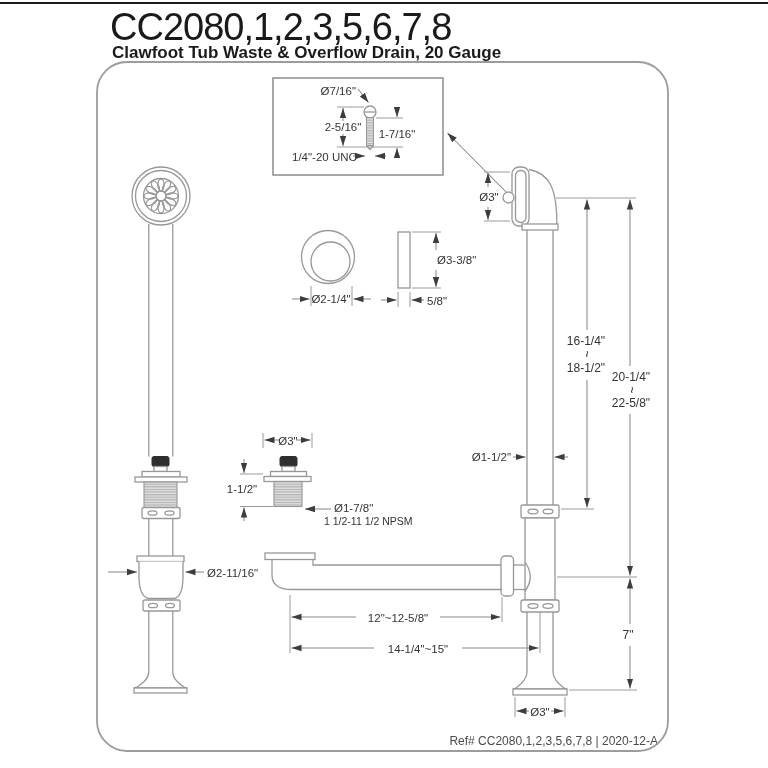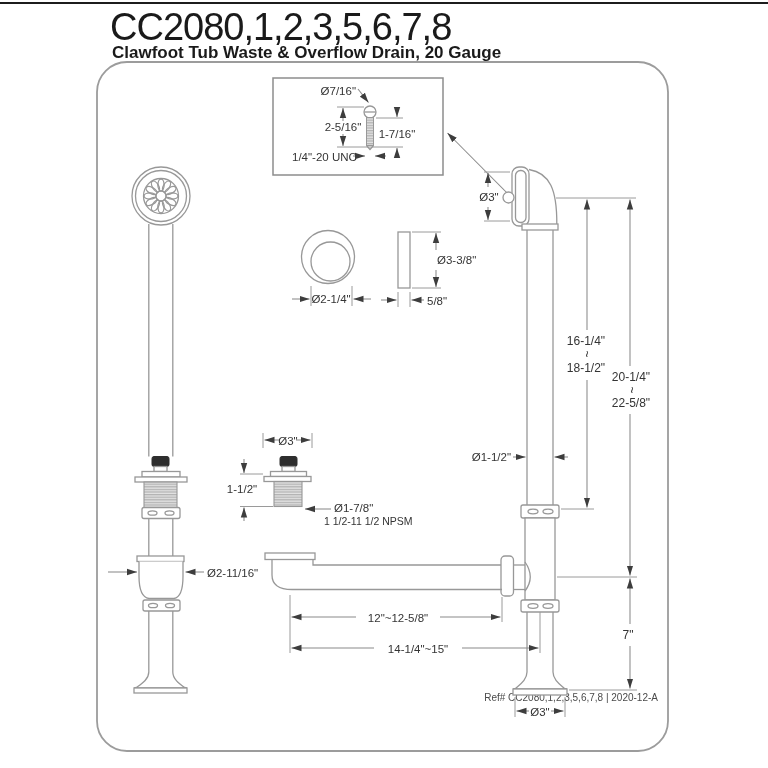--- a/index.html
+++ b/index.html
@@ -1,21 +1,21 @@
 <!DOCTYPE html>
 <html><head>
 <meta charset="utf-8">
 <style>
   html,body{margin:0;padding:0;background:#fff;}
   .page{position:relative;width:768px;height:768px;background:#fff;overflow:hidden;
         font-family:"Liberation Sans", sans-serif;text-align:right;}
   .top-rule{position:absolute;left:0;top:2px;width:768px;height:2px;background:#1c1c1c;}
   .title{position:absolute;left:110px;top:6px;font-size:38px;color:#1a1a1a;letter-spacing:-1px;}
   .subtitle{position:absolute;left:112px;top:43px;font-size:17px;color:#1a1a1a;font-weight:bold;}
-  .footer{position:absolute;right:110px;top:692px;font-size:10px;color:#4a4a4a;}
+  .footer{position:absolute;right:110px;top:734px;font-size:12px;color:#4a4a4a;}
   svg{position:absolute;left:0;top:0;}
   svg text{font-family:"Liberation Sans", sans-serif;fill:#343434;}
   .t{font-size:11.5px;}
   .t2{font-size:12px;}
   .ts{font-size:10.5px;}
   .part{fill:none;stroke:#989898;stroke-width:1.3;}
   .partf{fill:#ffffff;stroke:#989898;stroke-width:1.3;}
   .dim{stroke:#8a8a8a;stroke-width:1.05;fill:none;}
   .ext{stroke:#9a9a9a;stroke-width:1;fill:none;}
   .dark{fill:#2e2e2e;stroke:#2e2e2e;}

